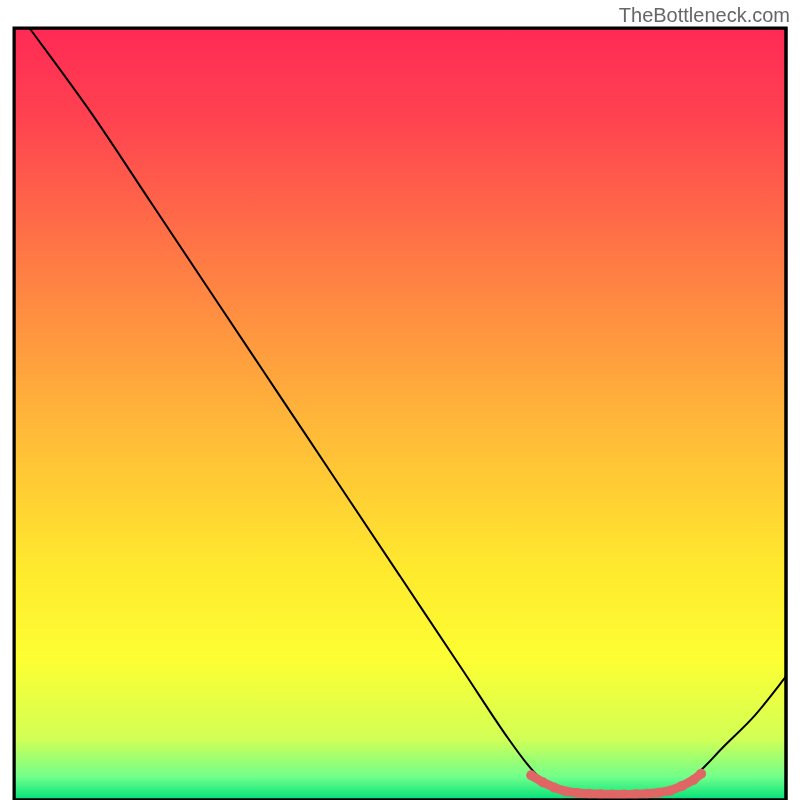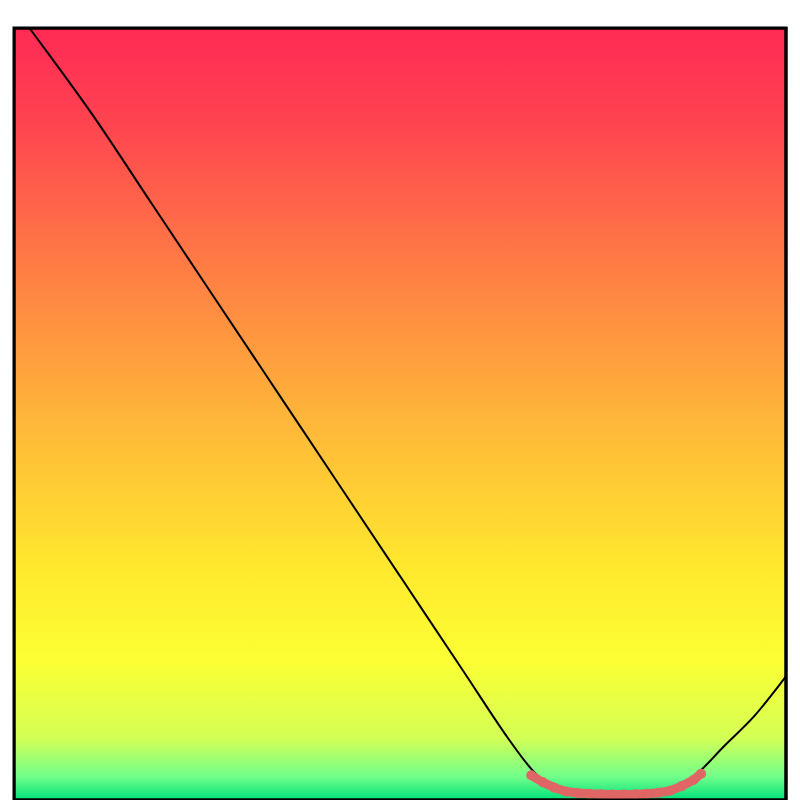--- a/index.html
+++ b/index.html
@@ -3,20 +3,21 @@
 <meta charset="utf-8">
 <style>
 html,body{margin:0;padding:0;width:800px;height:800px;overflow:hidden;font-family:Arial,Helvetica,sans-serif;}
 .wrap{position:relative;width:800px;height:800px;}
 .watermark{position:absolute;top:4px;right:10px;color:#666;font-size:20px;font-weight:normal;}
 svg{display:block;}
 </style>
 </head>
 <body>
 <div class="wrap">
+<div class="watermark">TheBottleneck.com</div>
 <svg id="chart" width="800" height="800" viewBox="0 0 800 800">
       <rect x="0" y="0" width="800" height="28" fill="#fff"></rect>
       <rect x="0" y="0" width="14" height="800" fill="#fff"></rect>
       <defs>
         <linearGradient id="bg-grad" x1="0" y1="0" x2="0" y2="1">
           <stop offset="0%" stop-color="#ff2a55"></stop>
           <stop offset="12%" stop-color="#ff4350"></stop>
           <stop offset="30%" stop-color="#ff7a45"></stop>
           <stop offset="50%" stop-color="#ffb43a"></stop>
           <stop offset="70%" stop-color="#ffe92e"></stop>

